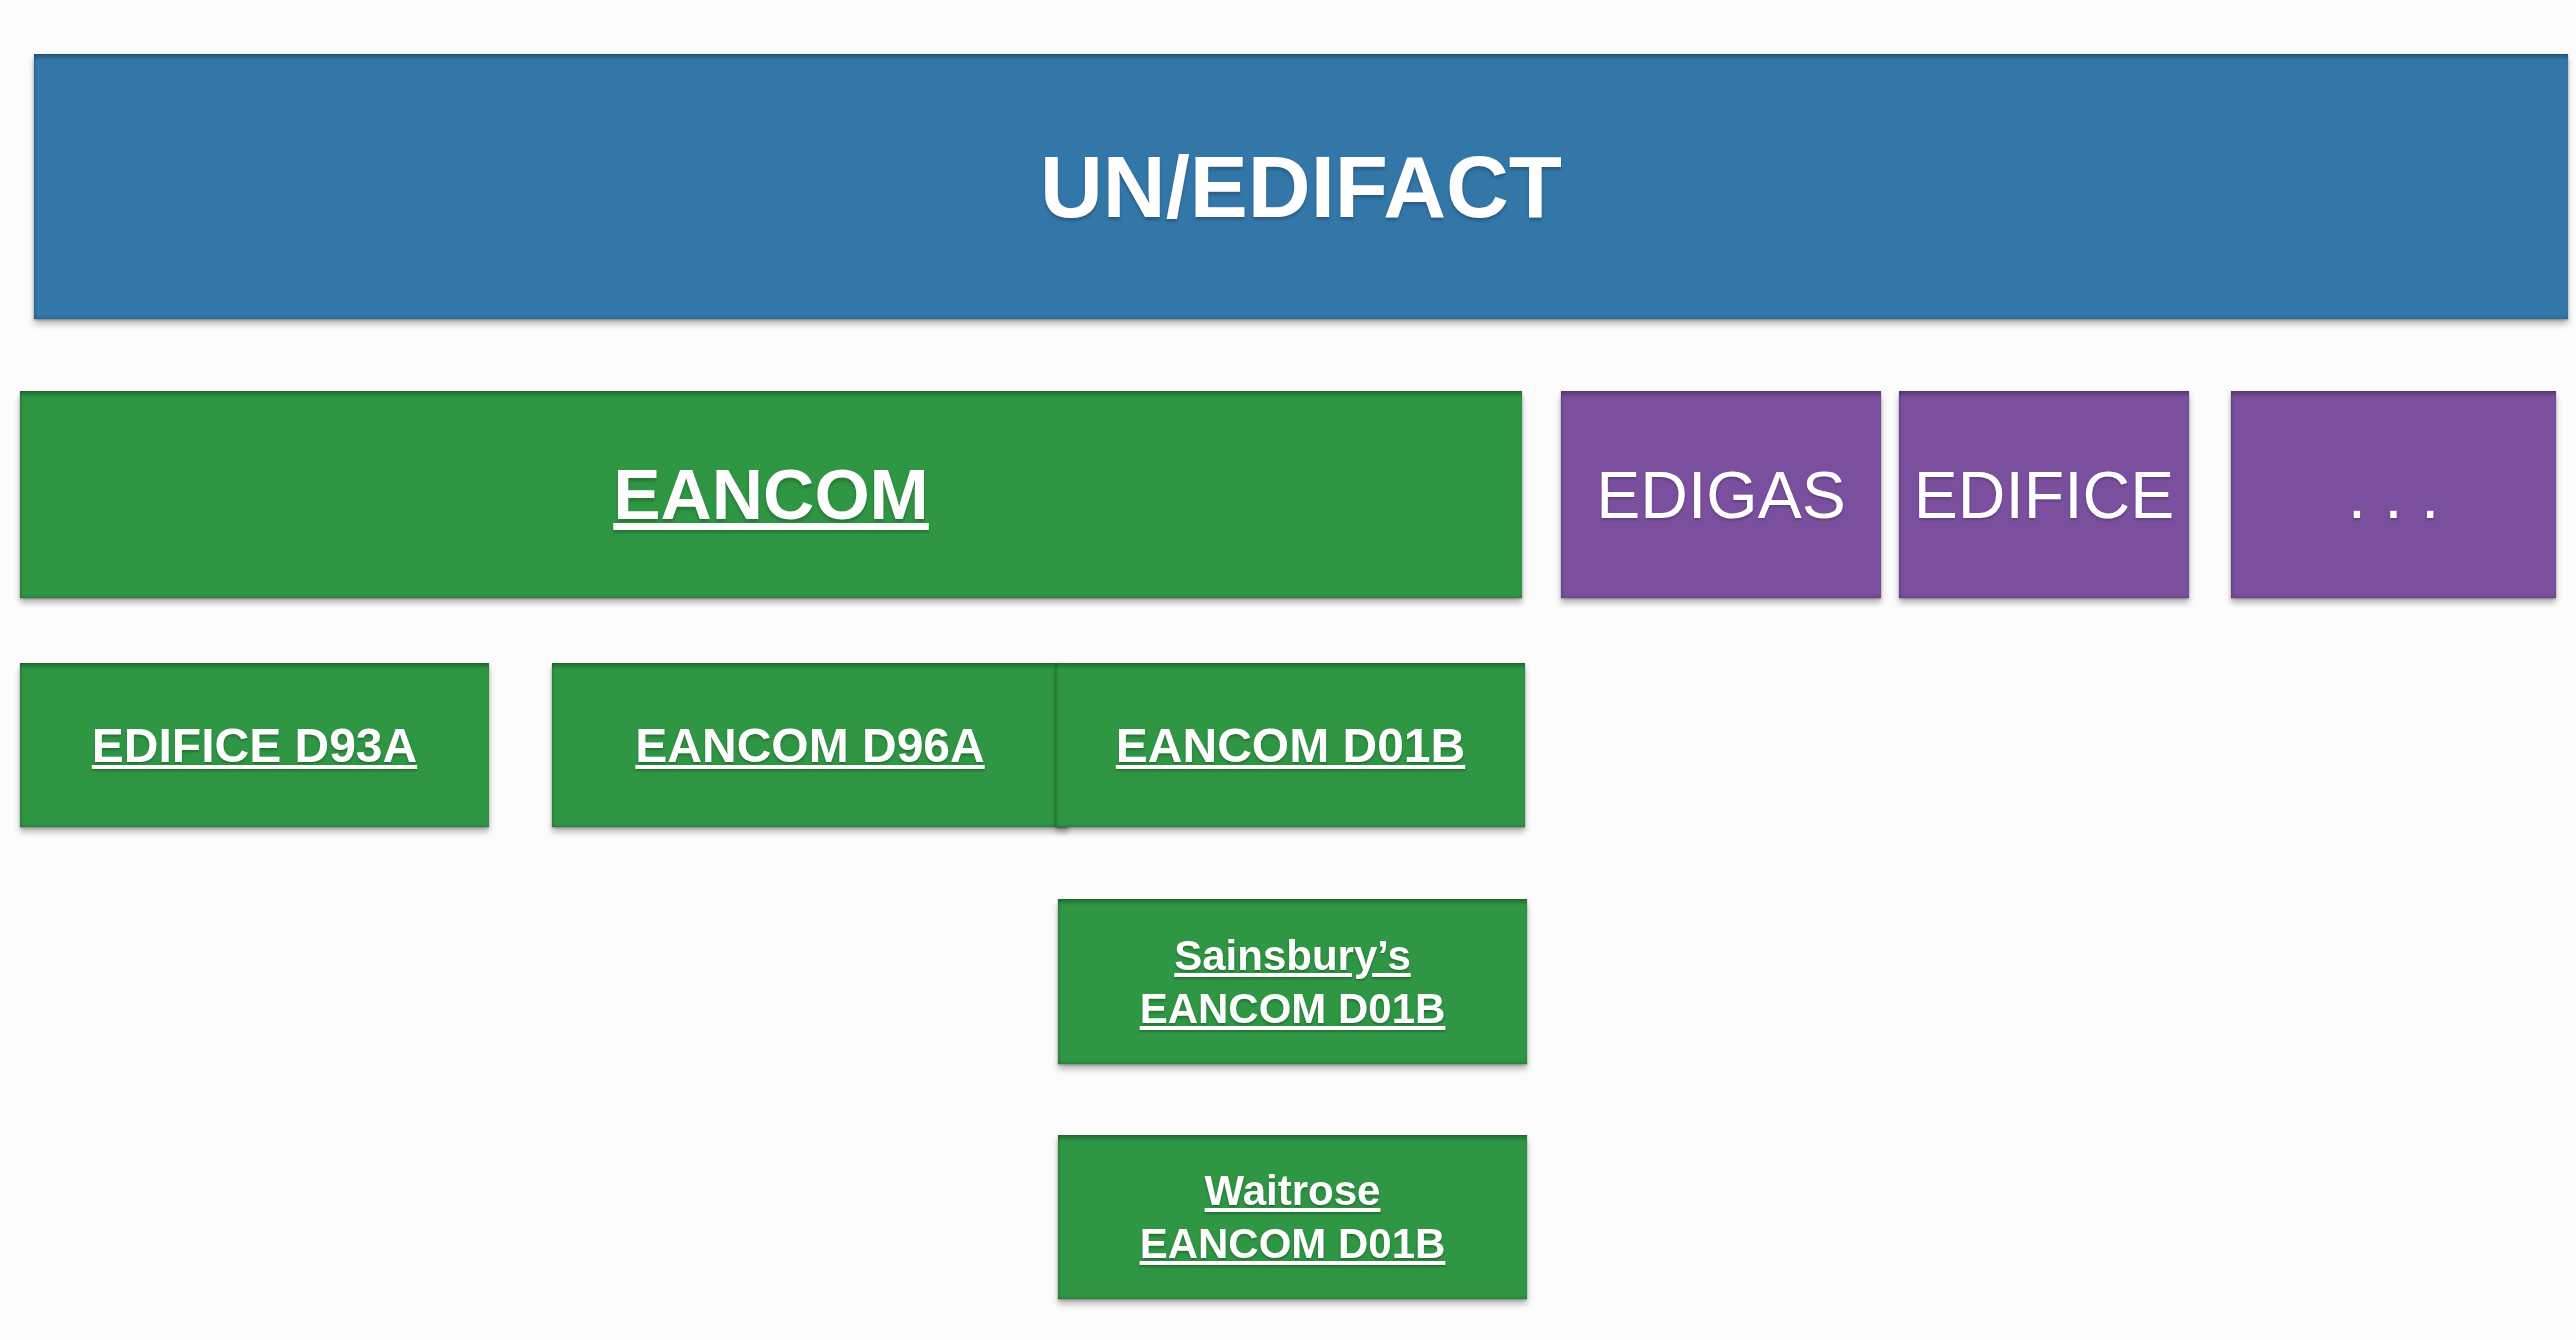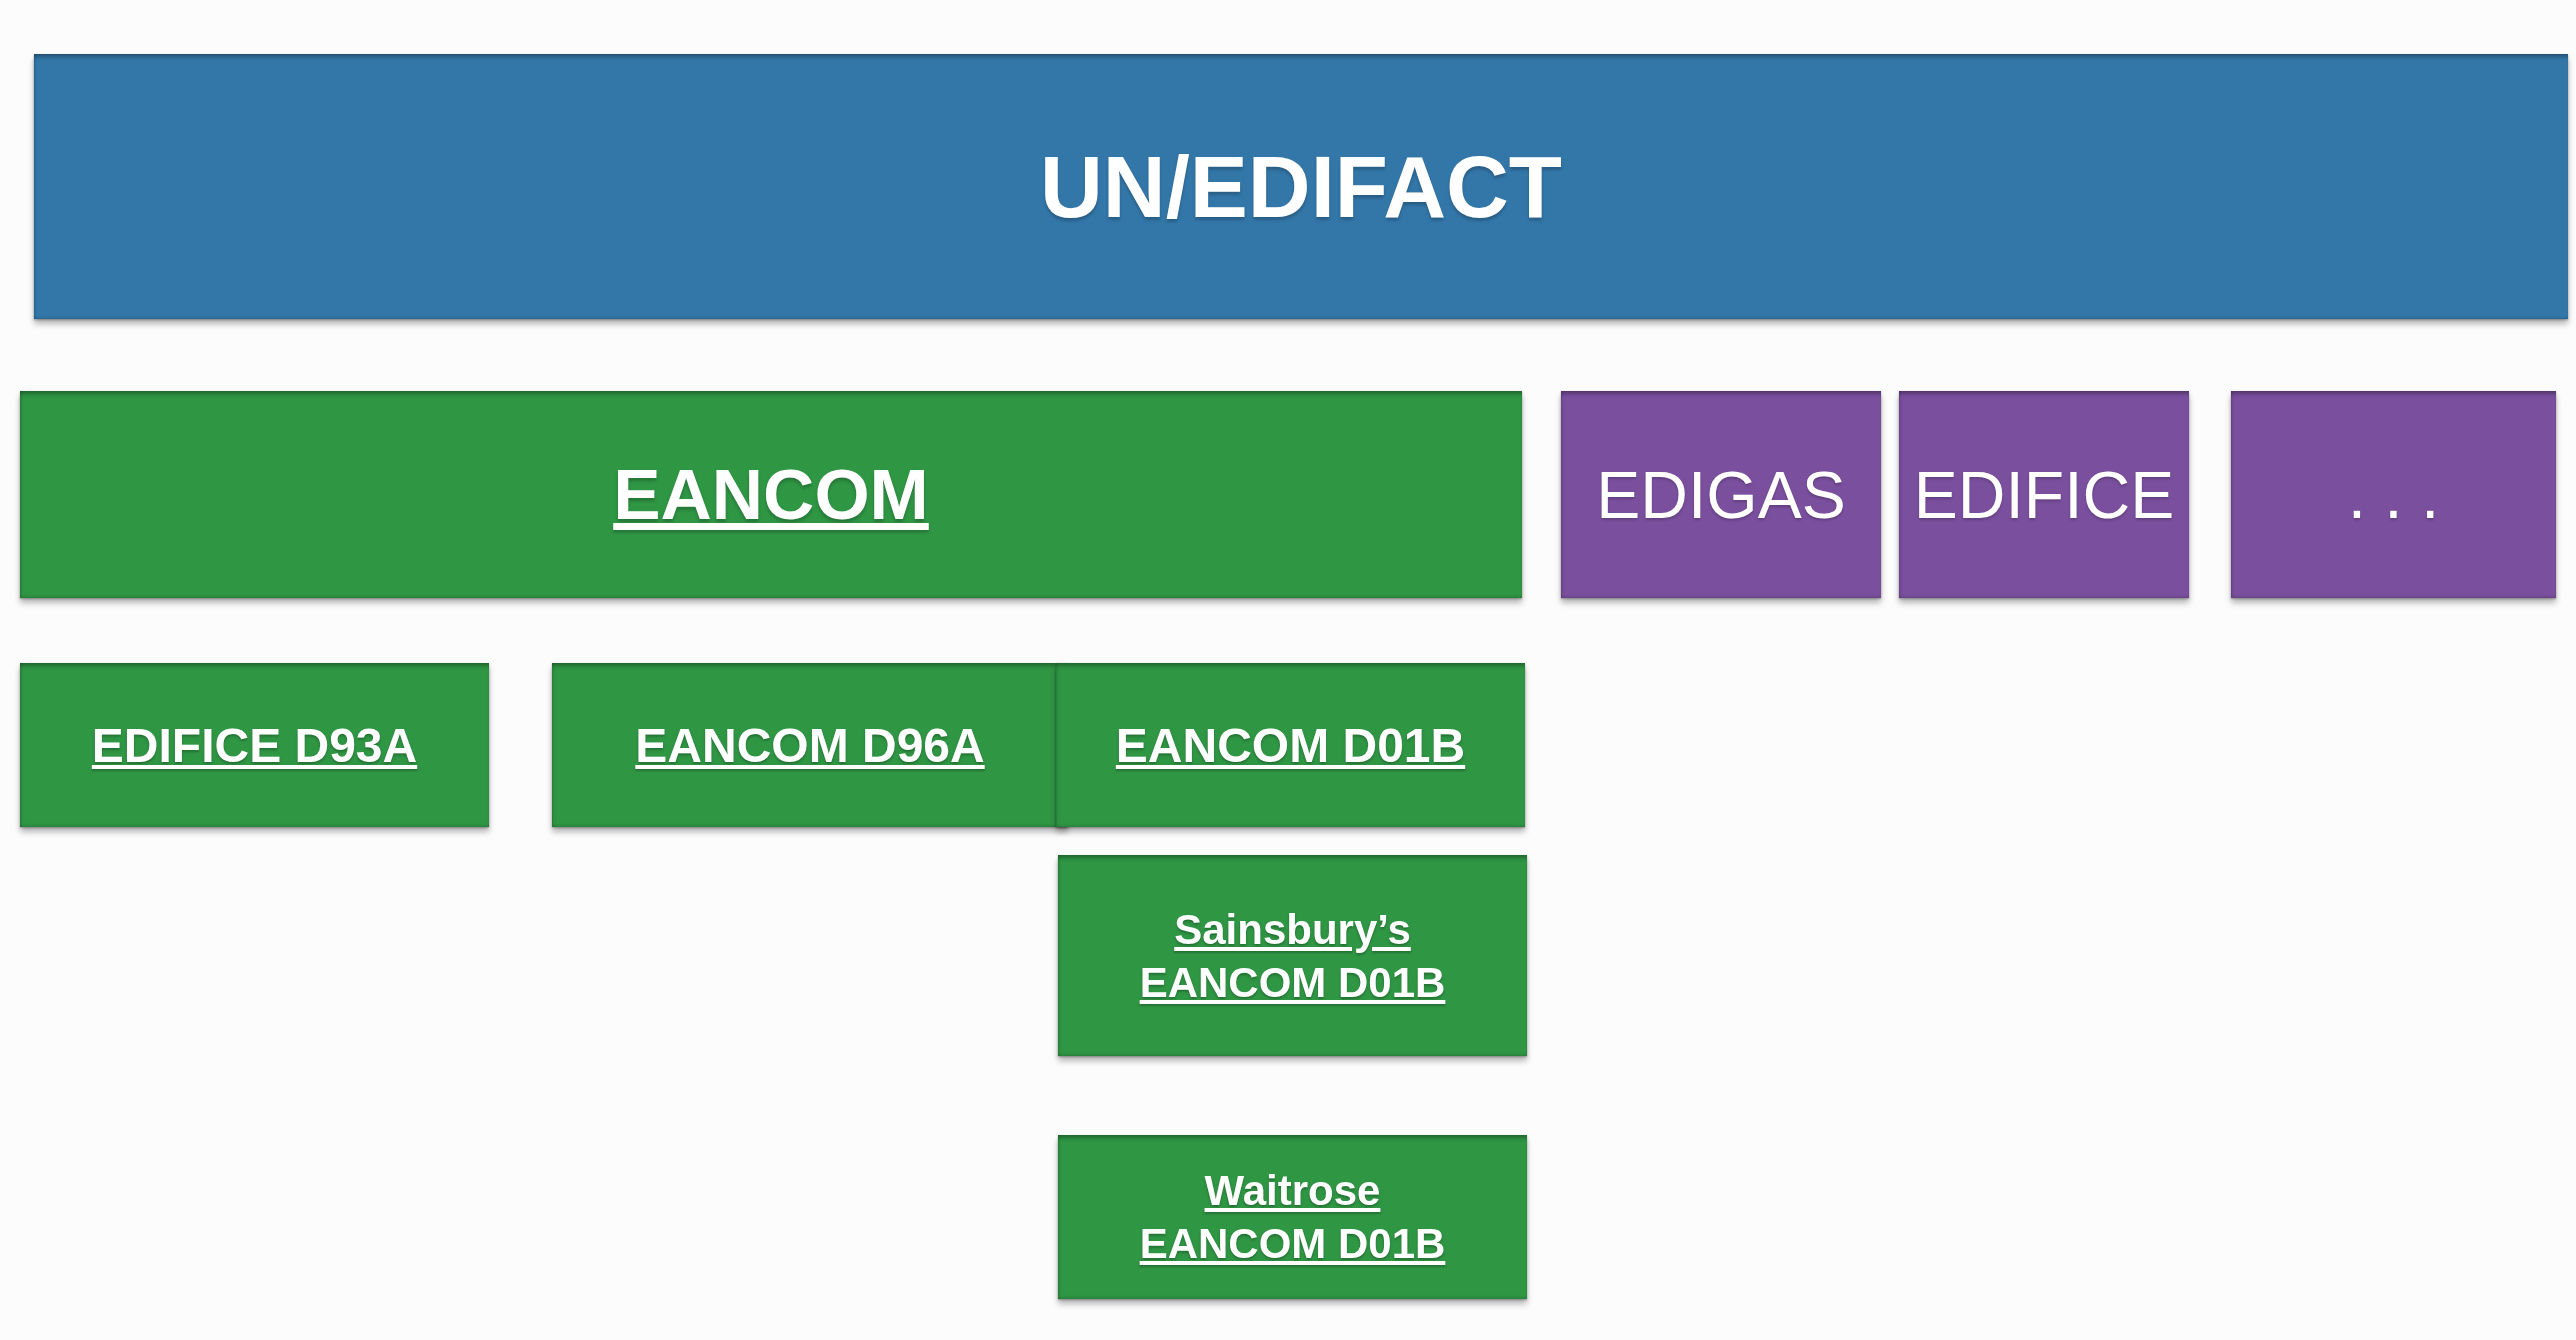--- a/index.html
+++ b/index.html
@@ -35,21 +35,21 @@
 
   
   .root-box     { left: 22px;   top: 54px;   width: 2534px; height: 265px; margin-left: 12px; }
   .eancom-box   { left: 20px;   top: 391px;  width: 1502px; height: 207px; }
   .edigas-box   { left: 1561px; top: 391px;  width: 320px;  height: 207px; }
   .edifice-box  { left: 1899px; top: 391px;  width: 290px;  height: 207px; }
   .others-box   { left: 2231px; top: 391px;  width: 325px;  height: 207px; }
   .d93a-box     { left: 20px;   top: 663px; width: 469px;  height: 164px; }
   .d96a-box     { left: 552px;  top: 663px; width: 516px;  height: 164px; }
   .d01b-box     { left: 1056px; top: 663px; width: 469px;  height: 164px; }
-  .sains-box    { left: 1058px; top: 855px; width: 469px;  height: 201px; }
+  .sains-box    { left: 1058px; top: 899px; width: 469px;  height: 165px; }
   .waitrose-box { left: 1058px; top: 1135px; width: 469px;  height: 164px; text-align: center; }
 
   
   .title-label {
     font-size: 87px;
     font-weight: 700;
     letter-spacing: 0px;
     text-shadow: 0 2.6px 3.3px rgba(0,0,0,0.22);
   }
   .eancom-label {

